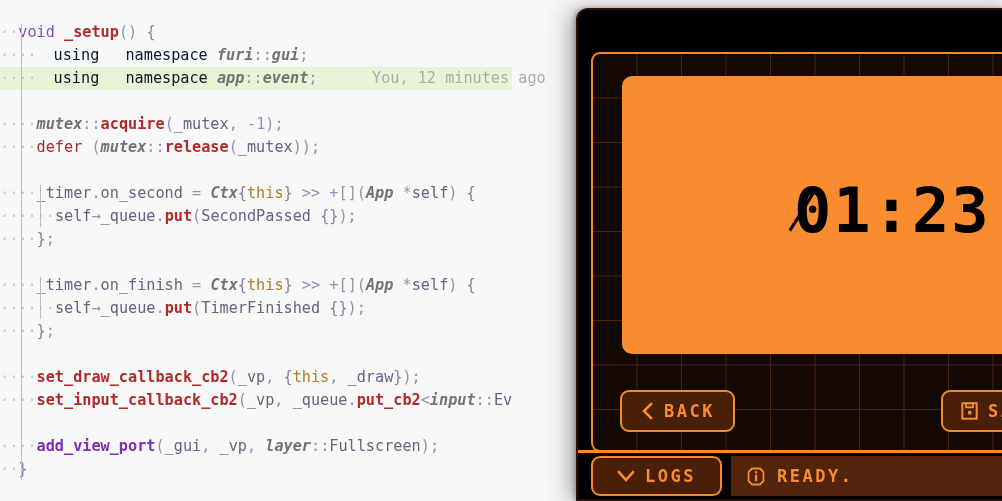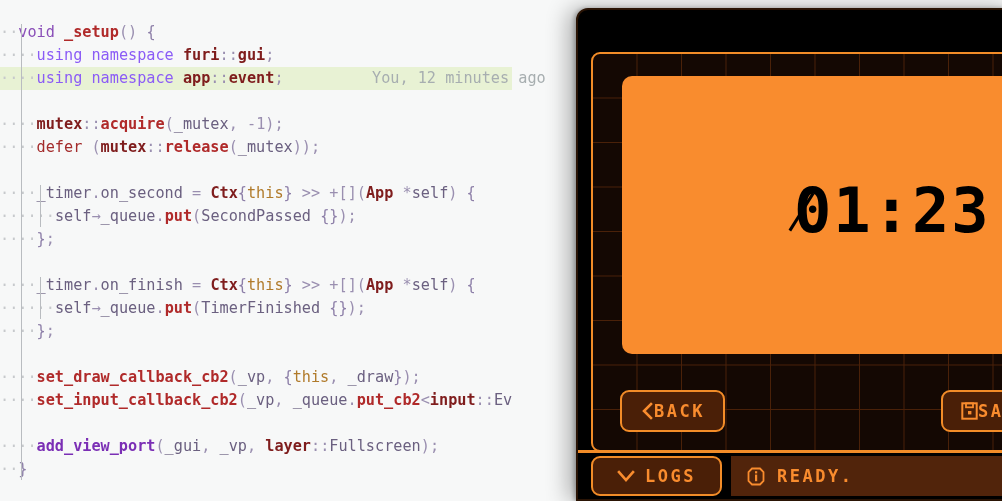--- a/index.html
+++ b/index.html
@@ -35,22 +35,22 @@
   
   .ws { color: #c7c9cc; }
   
   .guide {
     position: absolute;
     width: 1px;
     background: #b9bcc0;
   }
   .t-type    { color: #8a4fb8; }             
   .t-fnname  { color: #b02a2a; font-weight: bold; } 
-  .t-kw      { color: #8b5cf6; }             
-  .t-ns      { color: #7f1d1d; font-weight: bold; } 
+  .t-kw      { color: #0f172a; margin-left: 17px; }             
+  .t-ns      { color: #737373; font-weight: bold; font-style: italic; } 
   .t-punct   { color: #9a8fb0; }
   .t-ident   { color: #6b6080; }
   .t-red     { color: #a32b2b; font-weight: normal; }  
   .t-purpbold{ color: #7b2fb5; font-weight: bold; }  
   .t-brace   { color: #8d7fa8; }
   .t-this    { color: #b07a2a; }
 
   .blame {
     color: #a7aeb0;
     font-family: "DejaVu Sans Mono", monospace;
@@ -119,20 +119,21 @@
     background: #000;
     transform: rotate(32deg);
     transform-origin: center;
   }
 
   
   .devbtn {
     position: absolute;
     display: flex;
     align-items: center;
+    gap: 10px;
     height: 42px;
     padding: 0 18px;
     background: #4a1f07;
     border: 2px solid #f28c28;
     border-radius: 9px;
     color: #f98c2e;
     font-family: "DejaVu Sans Mono", monospace;
     font-size: 17px;
     font-weight: bold;
     letter-spacing: 2.5px;

